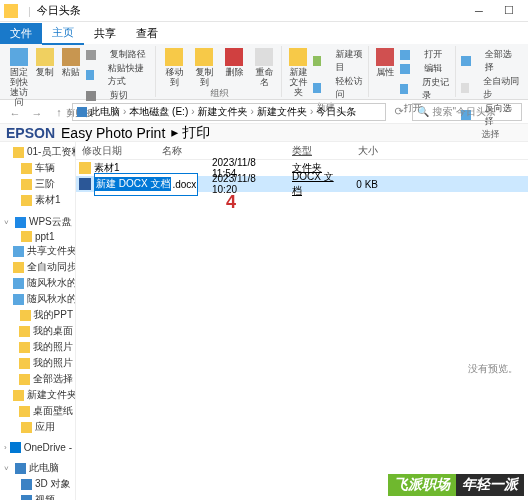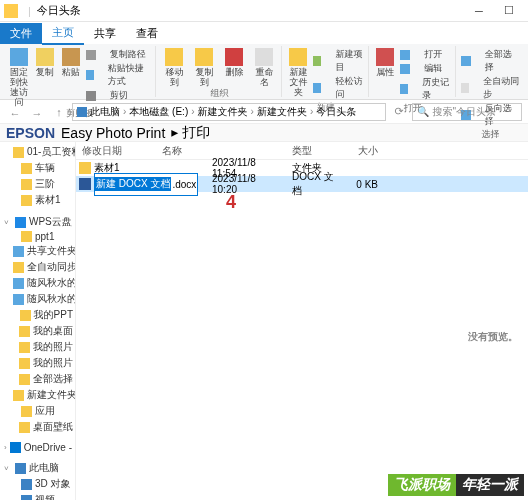--- a/index.html
+++ b/index.html
@@ -34,31 +34,31 @@
 .sidebar { width: 76px; overflow: hidden; border-right: 1px solid #eee; padding-top: 2px; background: #fff; }
 .sbitem { display: flex; align-items: center; gap: 3px; padding: 1px 2px 1px 10px; font-size: 10px; color: #333; white-space: nowrap; }
 .sbitem.root { padding-left: 4px; font-weight: normal; }
 .sbitem .sicn { width: 11px; height: 11px; flex-shrink: 0; }
 .sbitem .chev { width: 8px; color: #888; font-size: 8px; }
 .filelist { flex: 1; position: relative; }
 .flheader { display: flex; font-size: 10px; color: #555; border-bottom: 1px solid #eee; height: 18px; align-items: center; }
 .flcol { padding: 0 6px; }
 .c-name { width: 130px; }
 .c-date { width: 80px; }
-.c-type { width: 58px; }
+.c-type { width: 58px; text-decoration: underline; }
 .c-size { width: 40px; text-align: right; }
 .flrow { display: flex; font-size: 10px; height: 16px; align-items: center; }
 .flrow.selected { background: #cce8ff; }
 .ficn { width: 12px; height: 12px; margin: 0 3px; }
 .fname { width: 112px; overflow: hidden; }
 .renaming { background: #fff; border: 1px solid #0078d7; display: inline-flex; align-items: center; height: 23px; }
 .renaming .sel { background: #0078d7; color: #fff; padding: 0 1px; }
 .renaming .ext { padding: 0 1px; }
 .annotation { position: absolute; left: 150px; top: 50px; color: #cc3030; font-size: 18px; font-weight: bold; }
-.empty { position: absolute; right: 10px; bottom: 156px; color: #888; font-size: 10px; font-weight: bold; }
+.empty { position: absolute; right: 10px; bottom: 124px; color: #888; font-size: 10px; }
 .watermark { position: absolute; right: 4px; bottom: 4px; display: flex; font-size: 14px; font-weight: bold; font-style: italic; }
 .wm1 { background: #6fb82e; color: #fff; padding: 2px 6px; }
 .wm2 { background: #2b2b2b; color: #fff; padding: 2px 6px; }
 </style>
 </head>
 <body>
 
 <div class="titlebar">
   <span class="ticon"></span>
   <span class="sep">|</span>
@@ -300,26 +300,26 @@
         <span>全部选择</span>
       </div>
       <div class="sbitem">
         <span class="chev"></span>
         <span class="sicn" style="background:#f7c948"></span>
         <span>新建文件夹</span>
       </div>
       <div class="sbitem">
         <span class="chev"></span>
         <span class="sicn" style="background:#f7c948"></span>
+        <span>桌面壁纸</span>
+      </div>
+      <div class="sbitem">
+        <span class="chev"></span>
+        <span class="sicn" style="background:#f7c948"></span>
         <span>应用</span>
-      </div>
-      <div class="sbitem">
-        <span class="chev"></span>
-        <span class="sicn" style="background:#f7c948"></span>
-        <span>桌面壁纸</span>
       </div>
       <div style="height: 6px;"></div>
       <div class="sbitem root">
         <span class="chev">›</span>
         <span class="sicn" style="background:#0078d4"></span>
         <span>OneDrive - Pers</span>
       </div>
       <div style="height: 6px;"></div>
       <div class="sbitem root">
         <span class="chev">˅</span>

